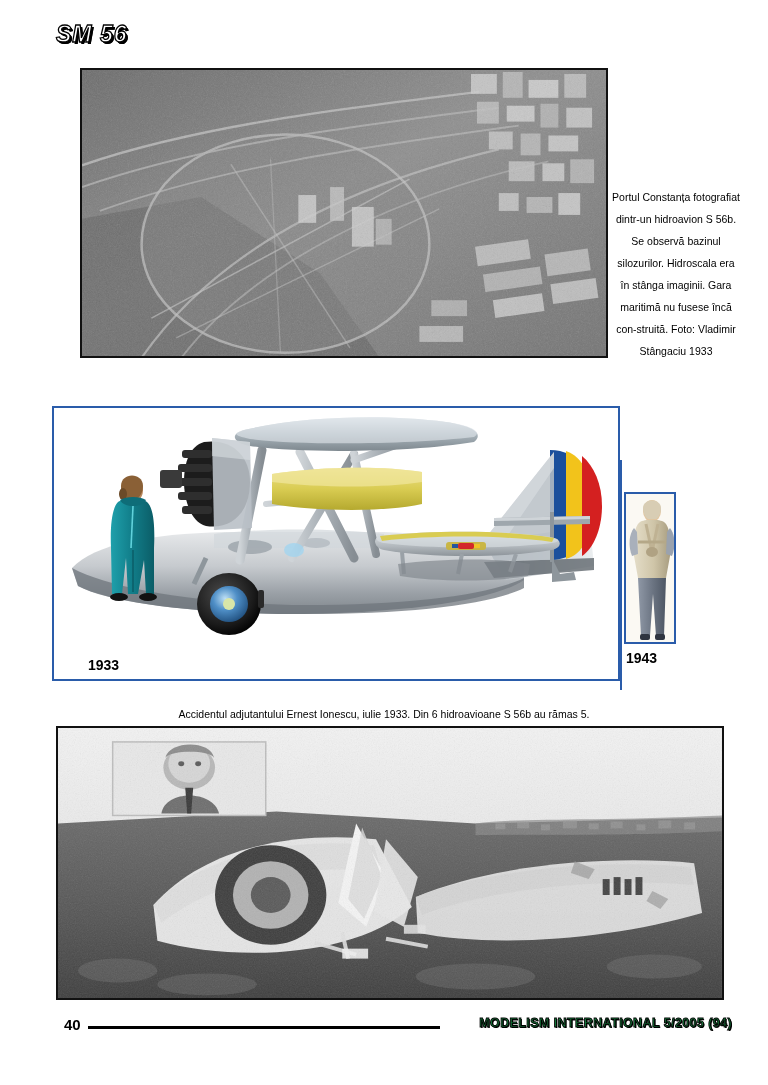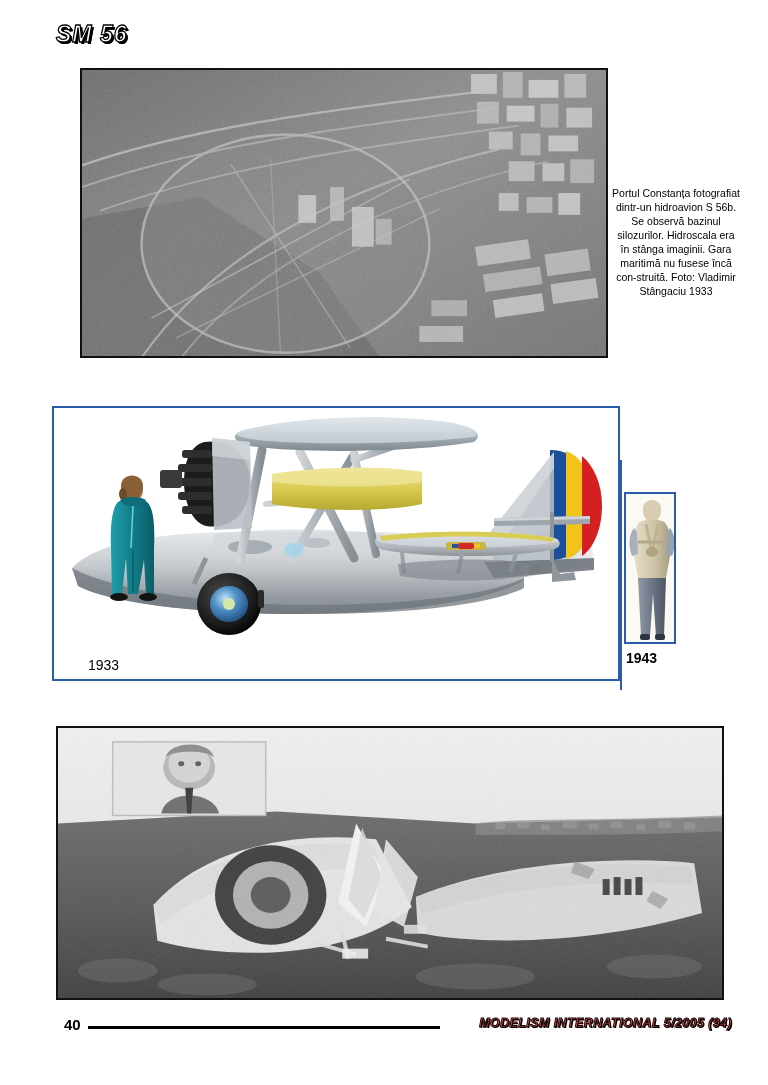--- a/index.html
+++ b/index.html
@@ -24,33 +24,33 @@
   .photo-aerial{
     position:absolute;left:80px;top:68px;width:528px;height:290px;
     border:2px solid #111;box-sizing:border-box;
     background:#8d8d8d;
     overflow:hidden;
   }
   .aerial-canvas{position:absolute;inset:0;}
 
   .caption-aerial{
     position:absolute;left:612px;top:186px;width:128px;
-    font-size:10.5px;line-height:14px;color:#000;
+    font-size:10.5px;line-height:22px;color:#000;
     text-align:center;
   }
 
   
   .panel-illustration{
     position:absolute;left:52px;top:406px;width:568px;height:275px;
     border:2px solid #2a5caa;background:#ffffff;box-sizing:border-box;
     overflow:hidden;
   }
   .label-1933{
     position:absolute;left:88px;top:657px;
-    font-size:14px;font-weight:normal;color:#000;
+    font-size:14px;font-weight:bold;color:#000;
   }
   .panel-figure-1943{
     position:absolute;left:624px;top:492px;width:52px;height:152px;
     border:2px solid #2a5caa;background:#fdfcf8;box-sizing:border-box;
     overflow:hidden;
   }
   .label-1943{
     position:absolute;left:626px;top:650px;
     font-size:14px;font-weight:bold;color:#000;
   }
@@ -77,22 +77,22 @@
   .footer-page-number{
     position:absolute;left:64px;top:1016px;
     font-size:15px;font-weight:bold;color:#000;
   }
   .footer-rule{
     position:absolute;left:88px;top:1026px;width:352px;height:2.5px;
     background:#000;
   }
   .footer-publication{
     position:absolute;right:36px;top:1016px;
-    font-size:12.5px;font-weight:bold;font-style:italic;
-    letter-spacing:0.4px;color:#ef4444;
+    font-size:12.5px;font-weight:bold;
+    letter-spacing:0.4px;color:#15803d;
     -webkit-text-stroke:0.9px #000;
     text-shadow:1px 1px 0 #000;
     white-space:nowrap;
     text-align:center;
   }
 </style>
 </head>
 <body>
 
 <div class="page">
@@ -380,20 +380,21 @@
 
       <path d="M12 84 L40 84 L38 142 L30 142 L27 100 L24 142 L15 142 Z" fill="url(#trG)"></path>
 
       <rect x="14" y="140" width="10" height="6" rx="2" fill="#2f3540"></rect>
       <rect x="29" y="140" width="10" height="6" rx="2" fill="#2f3540"></rect>
     </svg>
   </div>
 
   <div class="label-1943">1943</div>
 
+  <div class="caption-crash">Accidentul adjutantului Ernest Ionescu, iulie 1933. Din 6 hidroavioane S 56b au rămas 5.</div>
 
   <div class="photo-crash">
     <svg class="crash-canvas" viewBox="0 0 668 274" preserveAspectRatio="none">
       <defs>
         <filter id="grain3">
           <feTurbulence type="fractalNoise" baseFrequency="0.85" numOctaves="4" seed="11"></feTurbulence>
           <feColorMatrix type="saturate" values="0"></feColorMatrix>
           <feComponentTransfer>
               <feFuncA type="linear" slope="0.5"></feFuncA>
             </feComponentTransfer>

